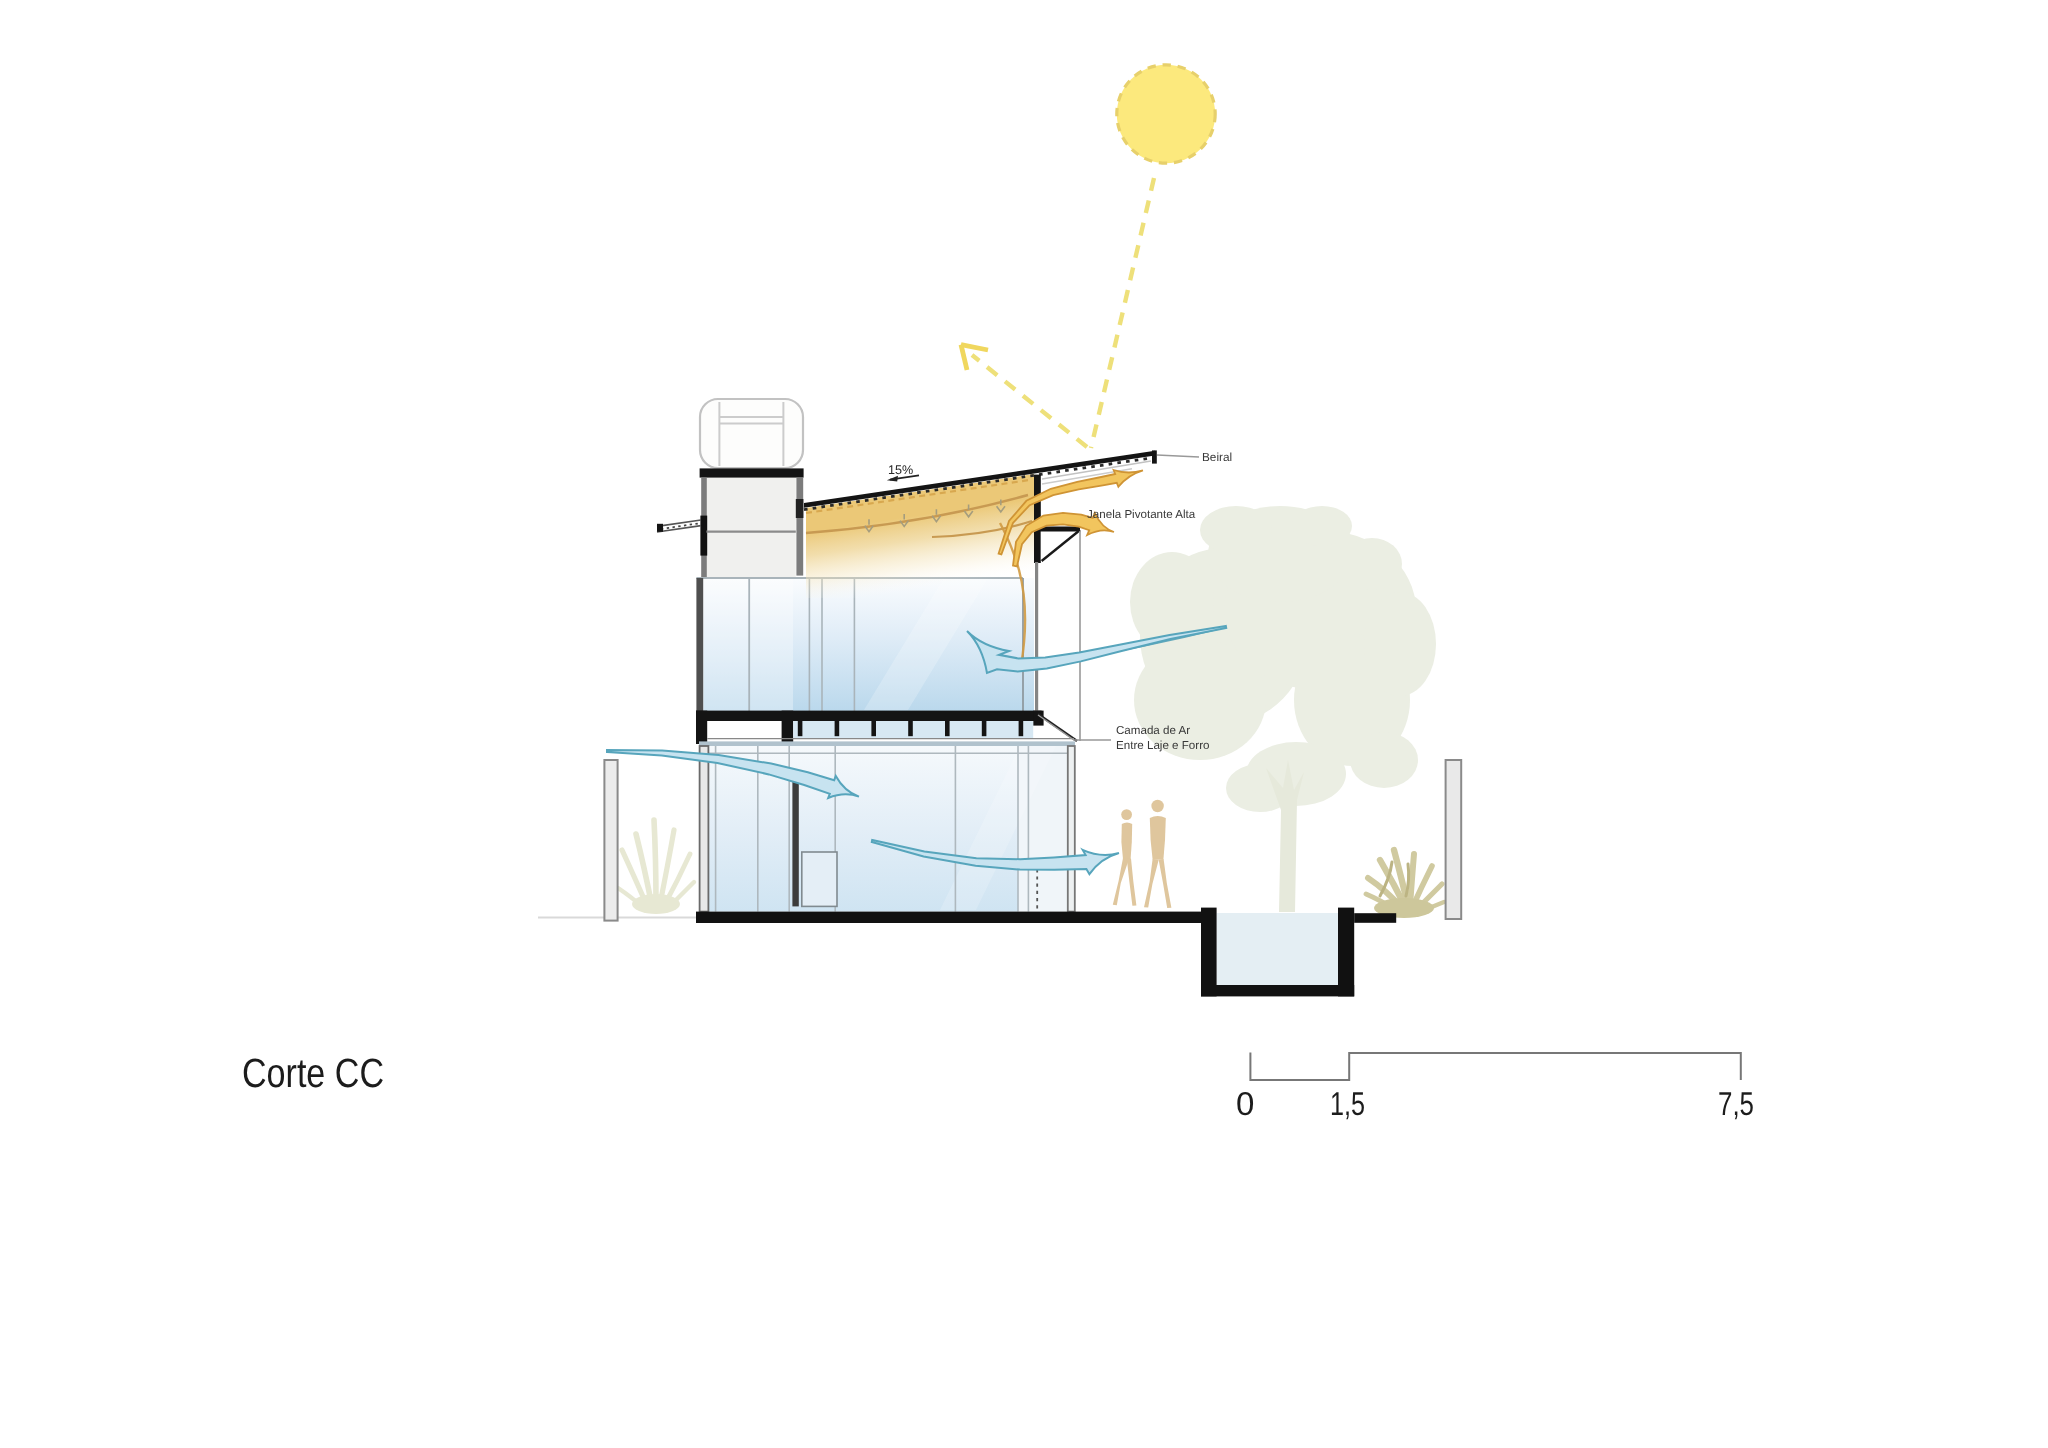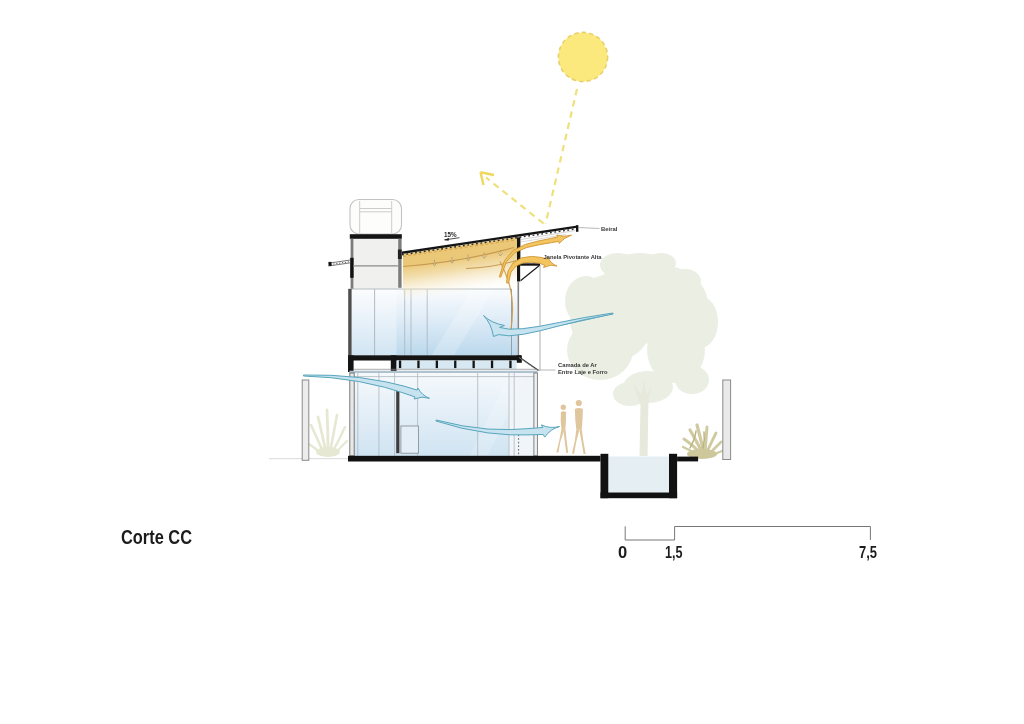--- a/index.html
+++ b/index.html
@@ -1,16 +1,16 @@
 <!DOCTYPE html>
 <html><head>
 <meta charset="utf-8">
 <style>
 html,body{margin:0;padding:0;background:#ffffff;}
-#canvas{width:1024px;height:724px;position:relative;font-family:"Liberation Sans",sans-serif;font-weight:bold;}
+#canvas{width:1024px;height:724px;position:relative;font-family:"Liberation Sans",sans-serif;}
 svg text{font-family:"Liberation Sans",sans-serif;}
 </style>
 </head>
 <body>
 <div id="canvas">
 <svg width="1024" height="724" viewBox="0 0 1024 724">
 <defs>
 <linearGradient id="gy" x1="460" y1="245.5" x2="467.3" y2="294.4" gradientUnits="userSpaceOnUse">
 <stop offset="0" stop-color="#ebc877" stop-opacity="1"></stop>
 <stop offset="0.24" stop-color="#ebc877" stop-opacity="1"></stop>

